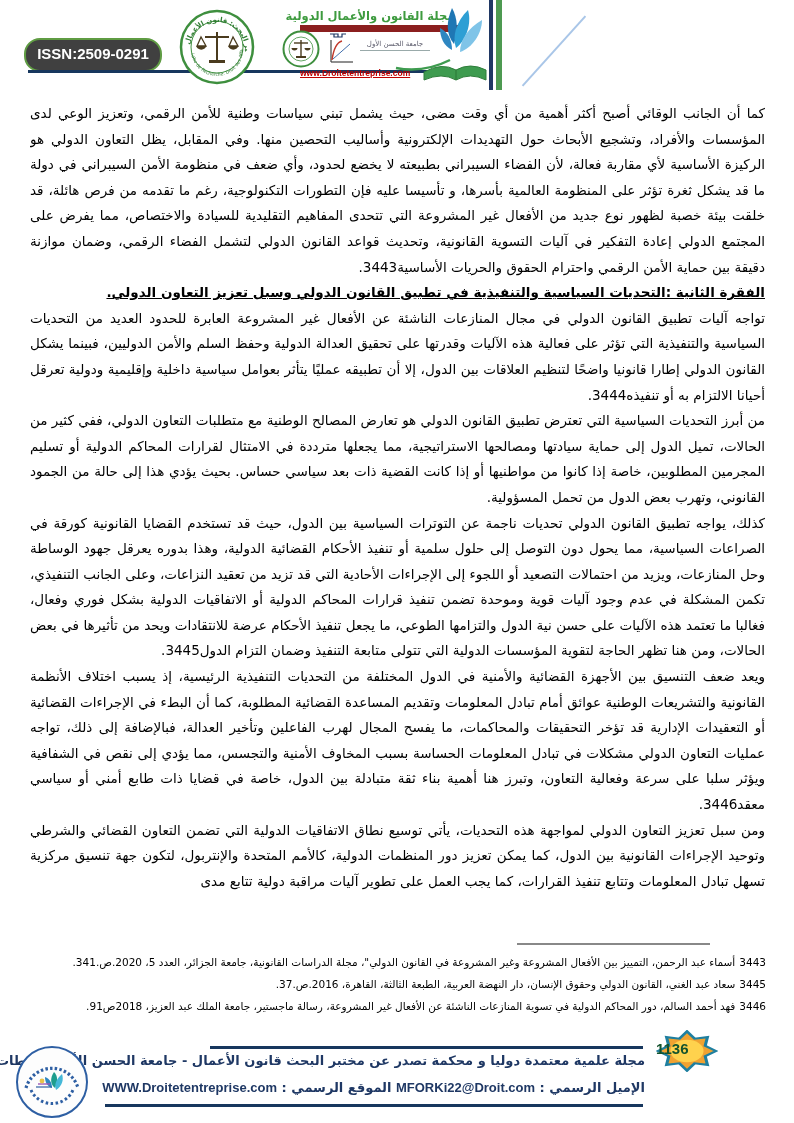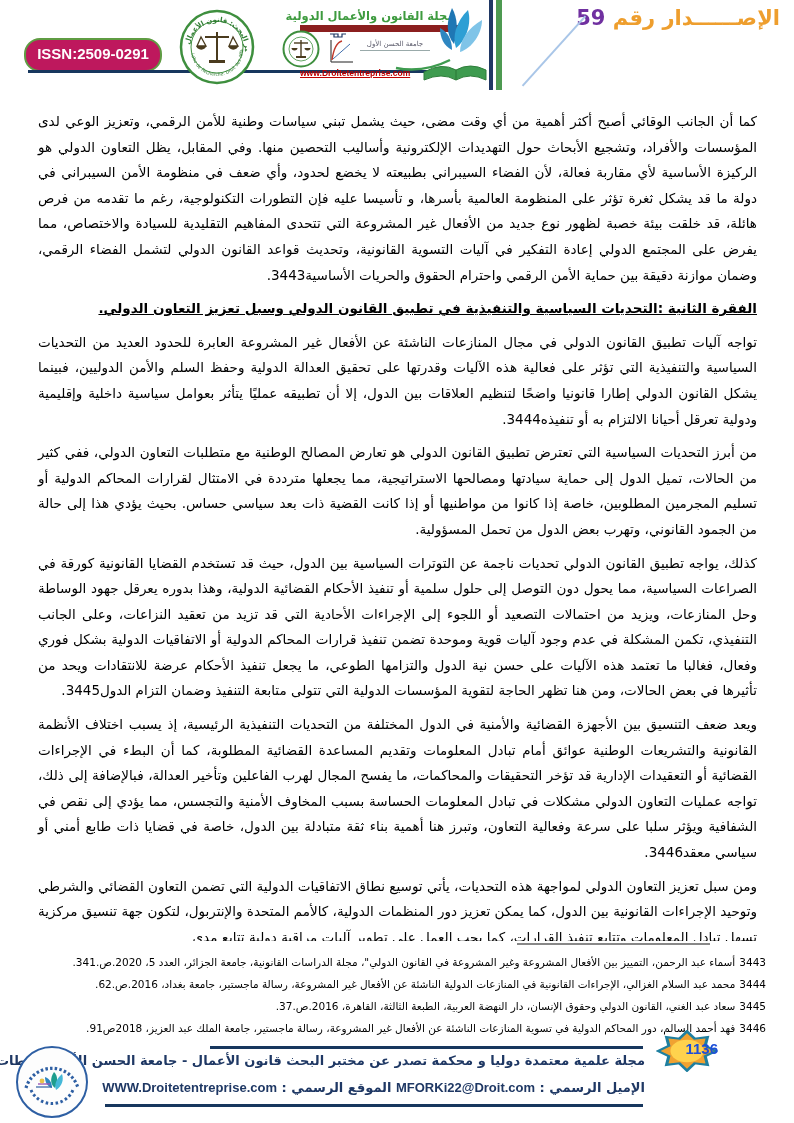--- a/index.html
+++ b/index.html
@@ -4,21 +4,21 @@
 <style>
   html,body{margin:0;padding:0;background:#fff;}
   .page{
     position:relative; width:794px; height:1123px; margin:0 auto;
     background:#ffffff; overflow:hidden;
     font-family:"DejaVu Sans", sans-serif;
   }
   
   .issn-pill{
     position:absolute; left:24px; top:38px; width:134px; height:30px;
-    background:#be185d; border:2px solid #5f9c43; border-radius:16px;
+    background:#404040; border:2px solid #5f9c43; border-radius:16px;
     color:#fff; font-weight:bold; font-size:15px; line-height:28px;
     text-align:center; font-family:"Liberation Sans", sans-serif;
   }
   .header-rule{position:absolute; left:28px; top:70px; width:440px; height:3px; background:#17375e;}
   .lab-logo{position:absolute; left:179px; top:6px;}
   .journal-logo{position:absolute; left:278px; top:6px; width:210px; height:86px;}
   .jl-title{position:absolute; right:28px; top:3px; width:180px; text-align:center;
     color:#3e9b3f; font-weight:bold; font-size:11.5px; direction:rtl; white-space:nowrap;}
   .jl-redband{position:absolute; left:22px; top:19px; width:158px; height:7px; background:#8b1f1f;}
   .jl-minicircle{position:absolute; left:4px; top:24px;}
@@ -35,40 +35,40 @@
   .issue-line1 .num{color:#7030a0;}
   .issue-line2{position:absolute; right:24px; top:44px; font-size:23px; font-weight:bold; color:#5b9bd5; white-space:nowrap;}
   .diag-line{position:absolute; left:48px; top:4px; height:94px; width:0;
     border-left:2px solid #a9c6e8; transform:rotate(42deg);}
   
   .bodytext{
     position:absolute; left:30px; top:101px; width:735px; height:840px; overflow:hidden;
     direction:rtl; text-align:justify; color:#000;
     font-size:13.5px; line-height:25.6px;
   }
-  .bodytext p{margin:8px; padding:0;}
+  .bodytext p{margin:0; padding:0;}
   .bodytext p.heading{font-weight:bold;text-decoration:underline;}
   
   .fn-sep{position:absolute; left:517px; top:943px; width:193px; height:2px; background:#888;}
   .footnotes{position:absolute; left:30px; top:951px; width:736px; direction:rtl; color:#000;}
   .footnote{font-size:10.5px; line-height:22px; white-space:nowrap; overflow:hidden;}
   .footnote .fn-num{letter-spacing:0px; margin-left:4px;}
   
   .footer-line-top{position:absolute; left:210px; top:1046px; width:433px; height:3px; background:#17375e;}
   .footer-line-bottom{position:absolute; left:105px; top:1104px; width:538px; height:3px; background:#17375e;}
   .footer-text1{position:absolute; left:105px; top:1053px; width:540px; direction:rtl; text-align:center;
     color:#1f3864; font-weight:bold; font-size:13px; white-space:nowrap;}
   .footer-text2{position:absolute; left:105px; top:1080px; width:540px; direction:rtl; text-align:center;
     color:#1f3864; font-weight:bold; font-size:13px; white-space:nowrap;}
   .footer-text2 .latin{font-family:"Liberation Sans", sans-serif;}
   .page-badge{position:absolute; left:656px; top:1030px; width:62px; height:42px;}
   .page-badge svg{position:absolute; left:0; top:0;}
   .page-badge .badge-num{
-    position:absolute; left:0; top:10px; width:62px; text-align:right;
-    color:#1d4ed8; font-weight:bold; font-size:15px; font-family:"Liberation Sans", sans-serif;}
+    position:absolute; left:0; top:10px; width:62px; text-align:left;
+    color:#14532d; font-weight:bold; font-size:15px; font-family:"Liberation Sans", sans-serif;}
   .stamp{position:absolute; left:14px; top:1044px;}
 </style>
 </head>
 <body>
 
 <div class="page">
 
   <header>
 
     <div class="issn-pill">ISSN:2509-0291</div>
@@ -137,45 +137,38 @@
           <path d="M30 66 Q 48 56 62 64 Q 76 56 92 64 L 92 74 Q 76 66 62 74 Q 48 66 30 74 Z" fill="#3e9b4f" stroke="#2e7d3a" stroke-width="1"></path>
           <line x1="62" y1="64" x2="62" y2="74" stroke="#2e7d3a" stroke-width="1.2"></line>
         </g>
       </svg>
     </div>
 
     <div class="vbar-navy"></div>
     <div class="vbar-green"></div>
 
     <div class="issue-block">
-      <div class="issue-line1">
-        <span>الإصــــــدار رقم</span>
-        <span class="num">59</span>
-      </div>
       <div class="diag-line"></div>
     </div>
   </header>
 
   <main class="bodytext">
     <p>كما أن الجانب الوقائي أصبح أكثر أهمية من أي وقت مضى، حيث يشمل تبني سياسات وطنية للأمن الرقمي، وتعزيز الوعي لدى المؤسسات والأفراد، وتشجيع الأبحاث حول التهديدات الإلكترونية وأساليب التحصين منها. وفي المقابل، يظل التعاون الدولي هو الركيزة الأساسية لأي مقاربة فعالة، لأن الفضاء السيبراني بطبيعته لا يخضع لحدود، وأي ضعف في منظومة الأمن السيبراني في دولة ما قد يشكل ثغرة تؤثر على المنظومة العالمية بأسرها، و تأسيسا عليه فإن التطورات التكنولوجية، رغم ما تقدمه من فرص هائلة، قد خلقت بيئة خصبة لظهور نوع جديد من الأفعال غير المشروعة التي تتحدى المفاهيم التقليدية للسيادة والاختصاص، مما يفرض على المجتمع الدولي إعادة التفكير في آليات التسوية القانونية، وتحديث قواعد القانون الدولي لتشمل الفضاء الرقمي، وضمان موازنة دقيقة بين حماية الأمن الرقمي واحترام الحقوق والحريات الأساسية3443.</p>
     <p class="heading">الفقرة الثانية :التحديات السياسية والتنفيذية في تطبيق القانون الدولي وسبل تعزيز التعاون الدولي.</p>
     <p>تواجه آليات تطبيق القانون الدولي في مجال المنازعات الناشئة عن الأفعال غير المشروعة العابرة للحدود العديد من التحديات السياسية والتنفيذية التي تؤثر على فعالية هذه الآليات وقدرتها على تحقيق العدالة الدولية وحفظ السلم والأمن الدوليين، فبينما يشكل القانون الدولي إطارا قانونيا واضحًا لتنظيم العلاقات بين الدول، إلا أن تطبيقه عمليًا يتأثر بعوامل سياسية داخلية وإقليمية ودولية تعرقل أحيانا الالتزام به أو تنفيذه3444.</p>
     <p>من أبرز التحديات السياسية التي تعترض تطبيق القانون الدولي هو تعارض المصالح الوطنية مع متطلبات التعاون الدولي، ففي كثير من الحالات، تميل الدول إلى حماية سيادتها ومصالحها الاستراتيجية، مما يجعلها مترددة في الامتثال لقرارات المحاكم الدولية أو تسليم المجرمين المطلوبين، خاصة إذا كانوا من مواطنيها أو إذا كانت القضية ذات بعد سياسي حساس. بحيث يؤدي هذا إلى حالة من الجمود القانوني، وتهرب بعض الدول من تحمل المسؤولية.</p>
     <p>كذلك، يواجه تطبيق القانون الدولي تحديات ناجمة عن التوترات السياسية بين الدول، حيث قد تستخدم القضايا القانونية كورقة في الصراعات السياسية، مما يحول دون التوصل إلى حلول سلمية أو تنفيذ الأحكام القضائية الدولية، وهذا بدوره يعرقل جهود الوساطة وحل المنازعات، ويزيد من احتمالات التصعيد أو اللجوء إلى الإجراءات الأحادية التي قد تزيد من تعقيد النزاعات، وعلى الجانب التنفيذي، تكمن المشكلة في عدم وجود آليات قوية وموحدة تضمن تنفيذ قرارات المحاكم الدولية أو الاتفاقيات الدولية بشكل فوري وفعال، فغالبا ما تعتمد هذه الآليات على حسن نية الدول والتزامها الطوعي، ما يجعل تنفيذ الأحكام عرضة للانتقادات ويحد من تأثيرها في بعض الحالات، ومن هنا تظهر الحاجة لتقوية المؤسسات الدولية التي تتولى متابعة التنفيذ وضمان التزام الدول3445.</p>
     <p>ويعد ضعف التنسيق بين الأجهزة القضائية والأمنية في الدول المختلفة من التحديات التنفيذية الرئيسية، إذ يسبب اختلاف الأنظمة القانونية والتشريعات الوطنية عوائق أمام تبادل المعلومات وتقديم المساعدة القضائية المطلوبة، كما أن البطء في الإجراءات القضائية أو التعقيدات الإدارية قد تؤخر التحقيقات والمحاكمات، ما يفسح المجال لهرب الفاعلين وتأخير العدالة، فبالإضافة إلى ذلك، تواجه عمليات التعاون الدولي مشكلات في تبادل المعلومات الحساسة بسبب المخاوف الأمنية والتجسس، مما يؤدي إلى نقص في الشفافية ويؤثر سلبا على سرعة وفعالية التعاون، وتبرز هنا أهمية بناء ثقة متبادلة بين الدول، خاصة في قضايا ذات طابع أمني أو سياسي معقد3446.</p>
     <p>ومن سبل تعزيز التعاون الدولي لمواجهة هذه التحديات، يأتي توسيع نطاق الاتفاقيات الدولية التي تضمن التعاون القضائي والشرطي وتوحيد الإجراءات القانونية بين الدول، كما يمكن تعزيز دور المنظمات الدولية، كالأمم المتحدة والإنتربول، لتكون جهة تنسيق مركزية تسهل تبادل المعلومات وتتابع تنفيذ القرارات، كما يجب العمل على تطوير آليات مراقبة دولية تتابع مدى</p>
   </main>
 
   <div class="fn-sep"></div>
   <section class="footnotes">
     <div class="footnote">
       <span class="fn-num">3443</span><span>أسماء عبد الرحمن، التمييز بين الأفعال المشروعة وغير المشروعة في القانون الدولي"، مجلة الدراسات القانونية، جامعة الجزائر، العدد 5، 2020.ص.341.</span>
-    </div>
-    <div class="footnote">
-      <span class="fn-num">3444</span><span>محمد عبد السلام الغزالي، الإجراءات القانونية في المنازعات الدولية الناشئة عن الأفعال غير المشروعة، رسالة ماجستير، جامعة بغداد، 2016.ص.62.</span>
     </div>
     <div class="footnote">
       <span class="fn-num">3445</span><span>سعاد عبد الغني، القانون الدولي وحقوق الإنسان، دار النهضة العربية، الطبعة الثالثة، القاهرة، 2016.ص.37.</span>
     </div>
     <div class="footnote">
       <span class="fn-num">3446</span><span>فهد أحمد السالم، دور المحاكم الدولية في تسوية المنازعات الناشئة عن الأفعال غير المشروعة، رسالة ماجستير، جامعة الملك عبد العزيز، 2018ص91.</span>
     </div>
   </section>
 
   <footer>

